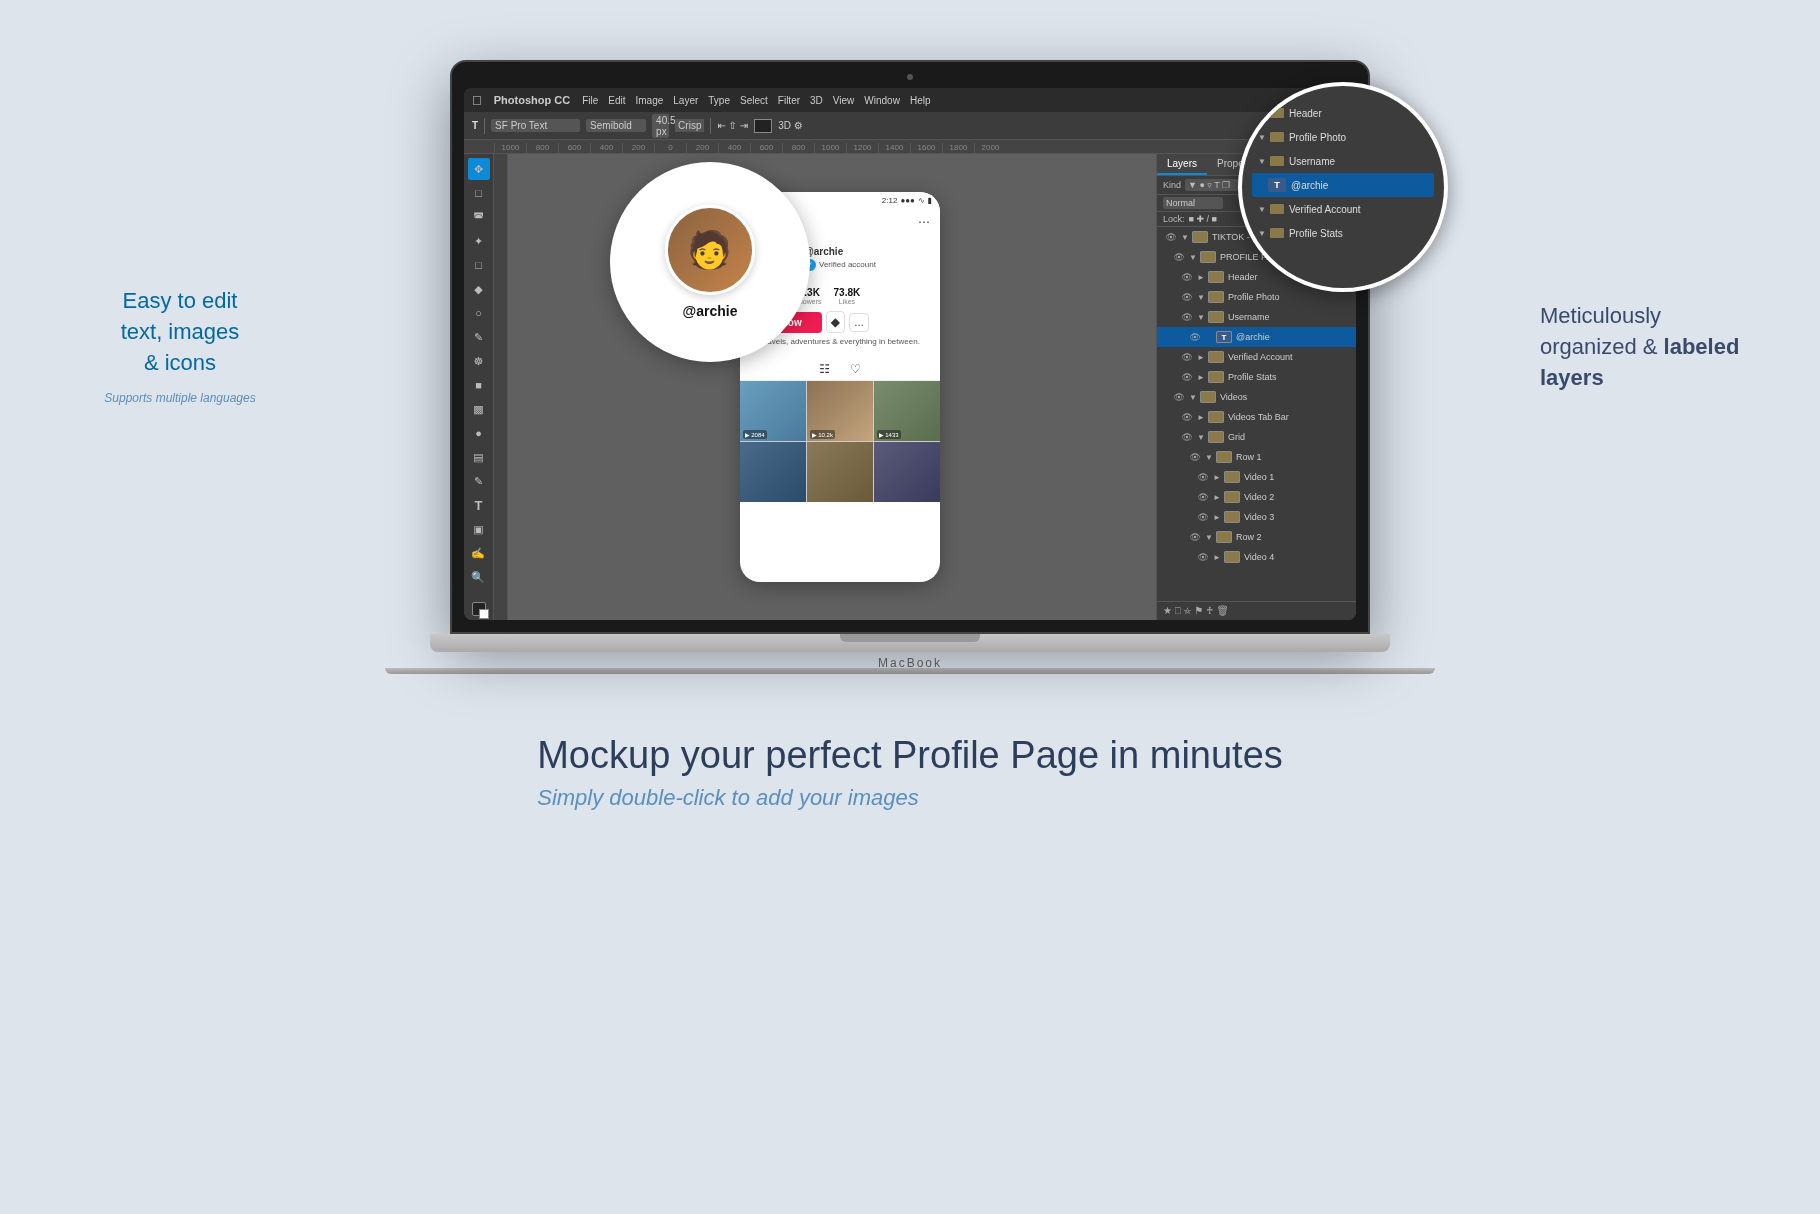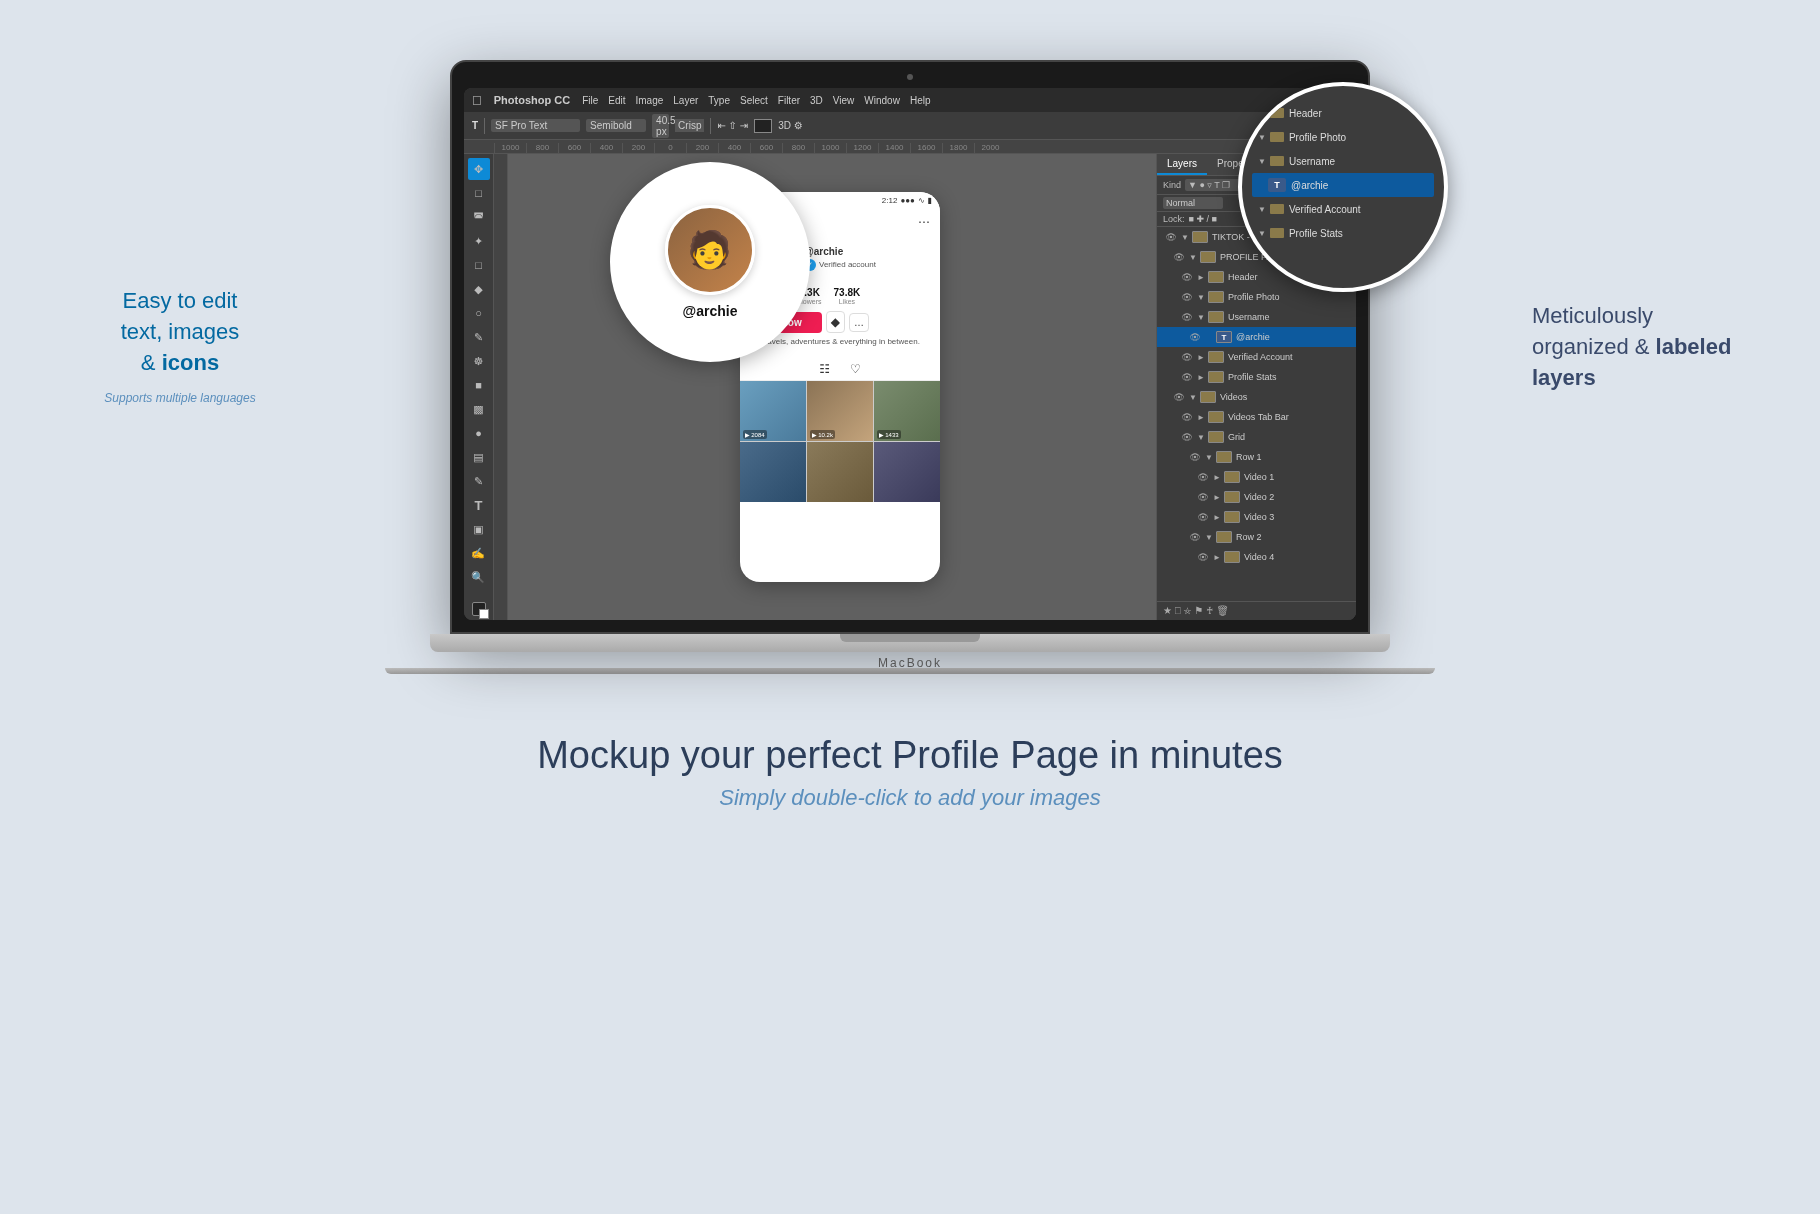--- a/index.html
+++ b/index.html
@@ -42,34 +42,34 @@
       text-align: center;
       width: 200px;
     }
     .left-text .main-text {
       font-size: 22px;
       color: #0369a1;
       line-height: 1.4;
       font-weight: 400;
     }
     .left-text .main-text strong {
-      font-weight: 700;
+      font-weight: 400;
     }
     .left-text .sub-text {
       font-size: 12px;
       color: #5b8fbd;
       font-style: italic;
       margin-top: 12px;
       line-height: 1.4;
     }
 
     
     .right-text {
       position: absolute;
-      right: 68px;
+      right: 60px;
       top: 50%;
       transform: translateY(-50%);
       text-align: left;
       width: 220px;
     }
     .right-text .main-text {
       font-size: 22px;
       color: #3a4a6b;
       line-height: 1.4;
       font-weight: 400;
@@ -594,21 +594,20 @@
     .laptop-feet {
       width: 1050px;
       height: 6px;
       background: linear-gradient(180deg, #bbb, #999);
       border-radius: 0 0 20px 20px;
       margin-top: -2px;
     }
 
     
     .bottom-section {
-      text-align: center;
       padding: 40px 20px;
     }
     .bottom-headline {
       font-size: 38px;
       color: #2c3e5a;
       font-weight: 500;
       margin-bottom: 8px;
     }
     .bottom-sub {
       font-size: 22px;

